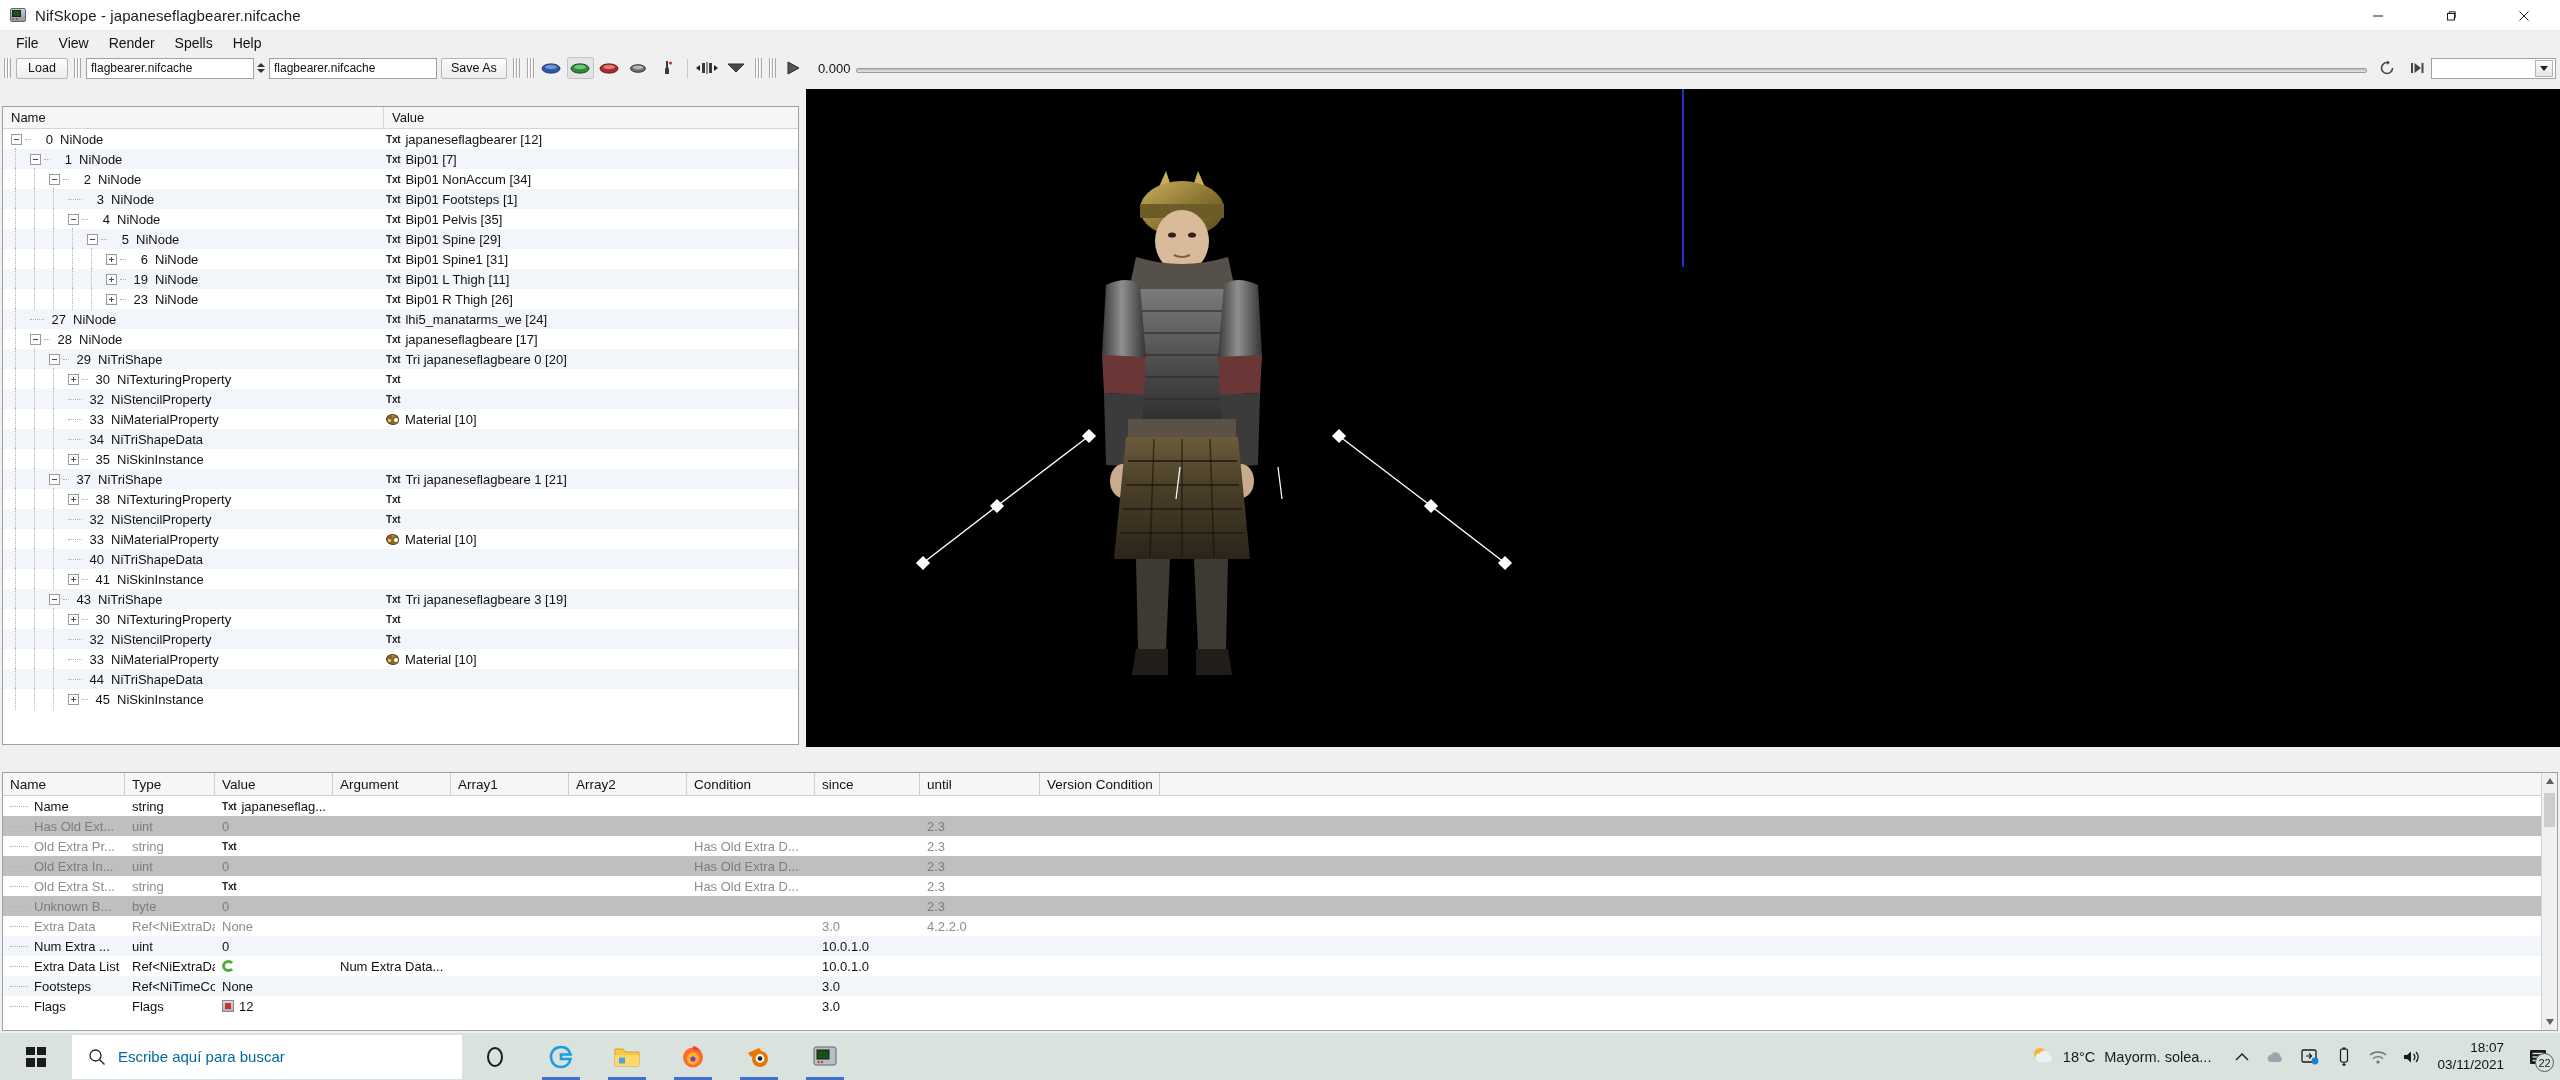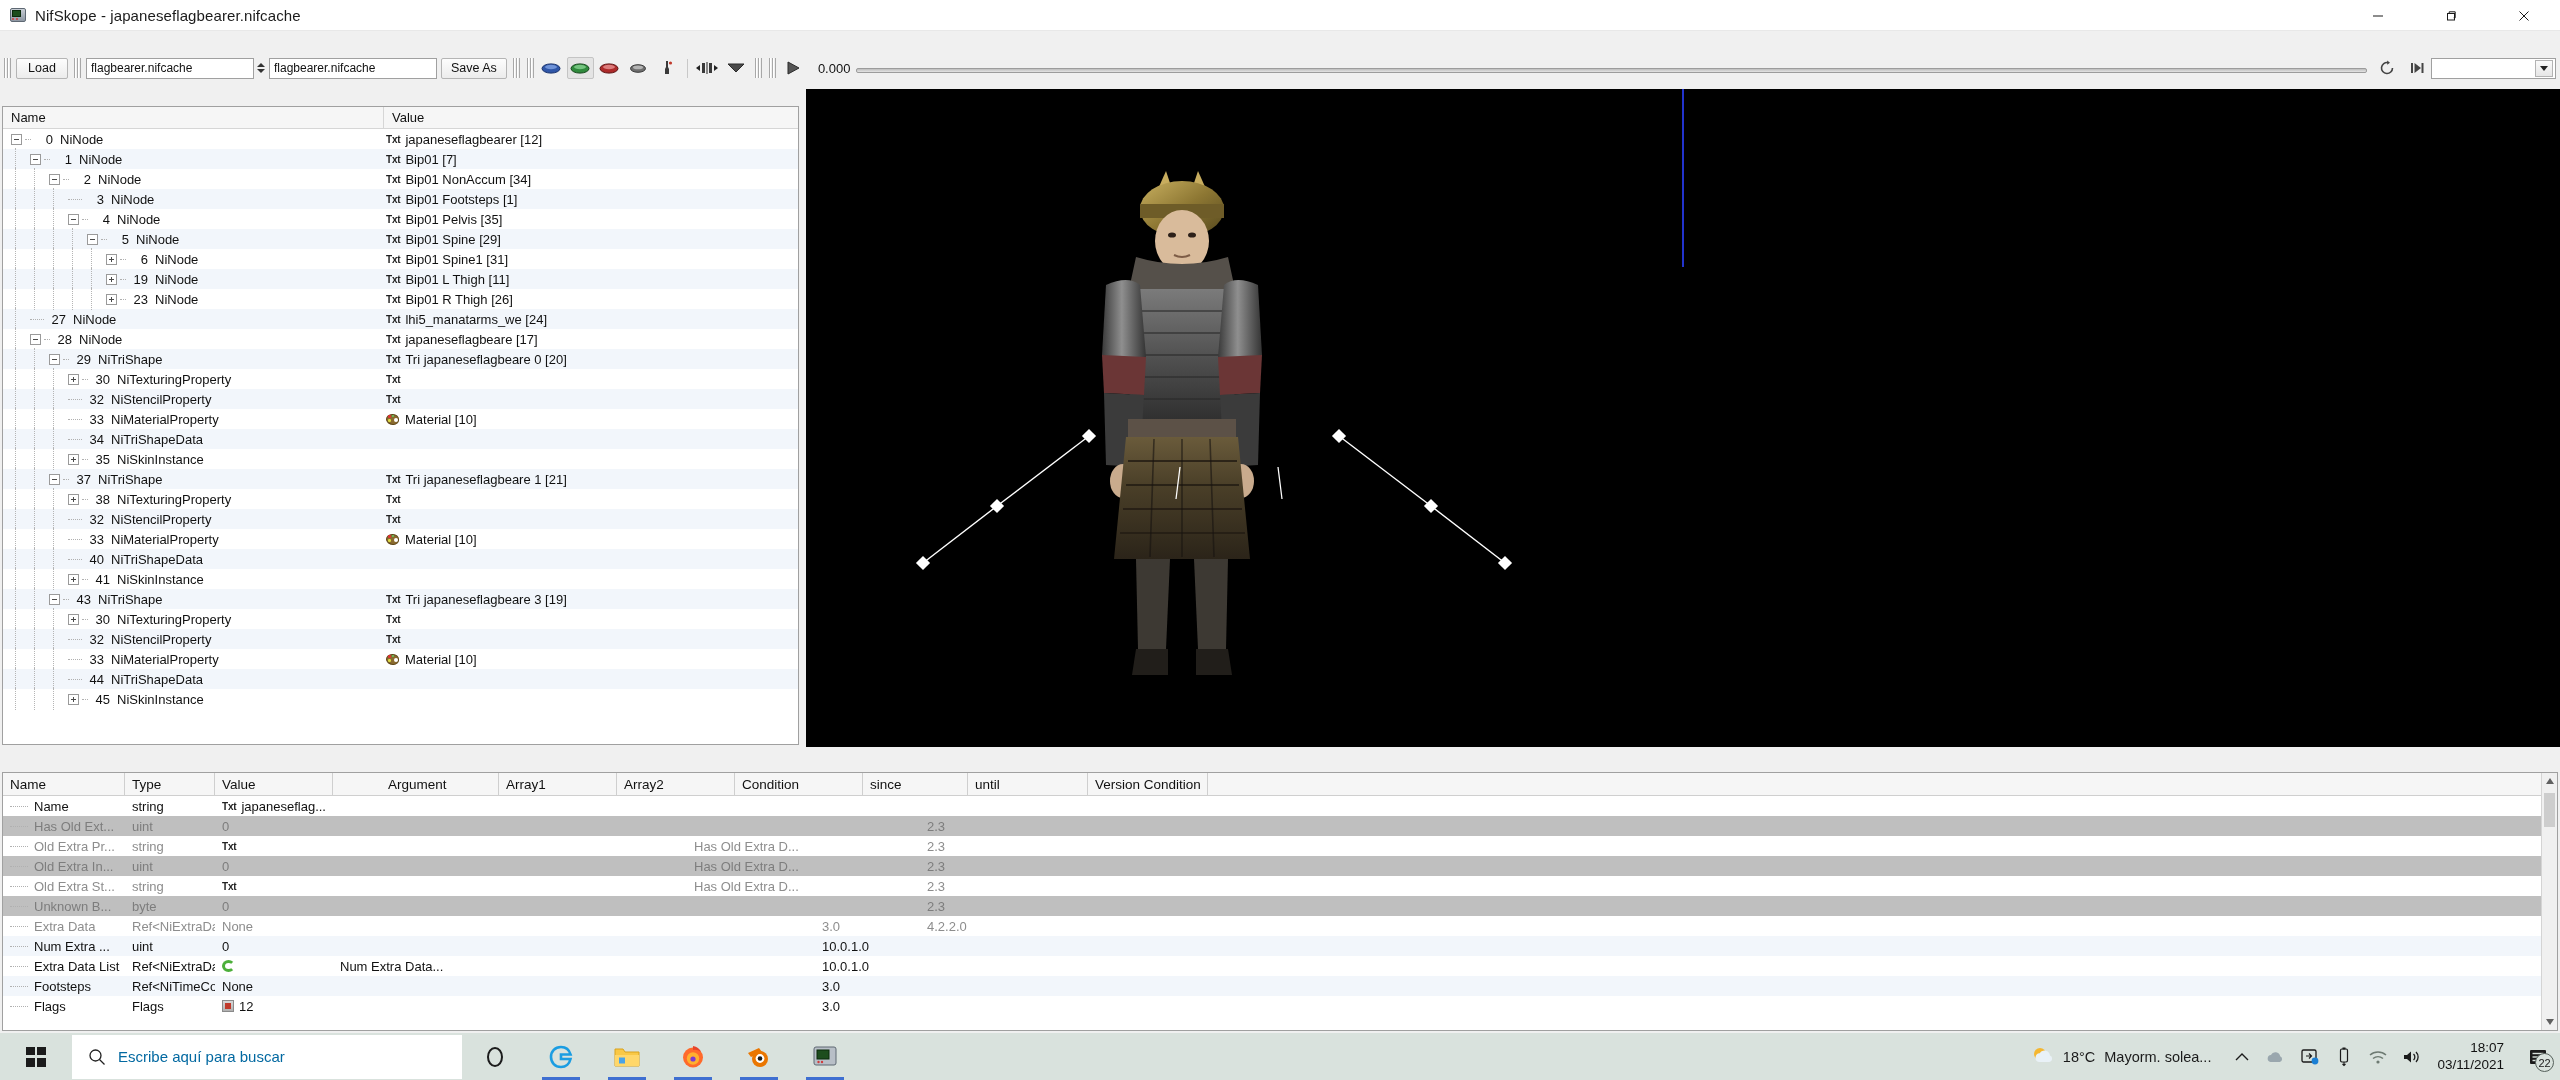--- a/index.html
+++ b/index.html
@@ -181,20 +181,27 @@
       </div>
       <div class="wc close">
         <svg width="12" height="12" viewBox="0 0 12 12">
             <line x1="1.5" y1="1.5" x2="10.5" y2="10.5" stroke="#1b1b1b" stroke-width="1"></line>
             <line x1="10.5" y1="1.5" x2="1.5" y2="10.5" stroke="#1b1b1b" stroke-width="1"></line>
           </svg>
       </div>
     </div>
   </div>
 
+  <div class="menubar" id="menubar">
+      <div class="menuitem">File</div>
+      <div class="menuitem">View</div>
+      <div class="menuitem">Render</div>
+      <div class="menuitem">Spells</div>
+      <div class="menuitem">Help</div>
+    </div>
 
   <div class="toolbar">
     <div class="grip"></div>
     <div class="tbtn">Load</div>
     <div class="grip"></div>
     <div class="combo">flagbearer.nifcache</div>
     <div class="spinner">
         <i class="up"></i>
         <i class="dn"></i>
       </div>
@@ -850,21 +857,21 @@
       </g>
     </svg>
   </div>
 
   <div class="blockdetails">
     <div class="det-wrap">
       <div class="dhdr" id="det-header">
           <div class="cell" style="width: 122px;">Name</div>
           <div class="cell" style="width: 90px;">Type</div>
           <div class="cell" style="width: 118px;">Value</div>
-          <div class="cell" style="width: 118px; margin-left: 48px;">Argument</div>
+          <div class="cell" style="width: 118px;">Argument</div>
           <div class="cell" style="width: 118px;">Array1</div>
           <div class="cell" style="width: 118px;">Array2</div>
           <div class="cell" style="width: 128px;">Condition</div>
           <div class="cell" style="width: 105px;">since</div>
           <div class="cell" style="width: 120px;">until</div>
           <div class="cell" style="width: 120px; border-right: 1px solid rgb(207, 207, 207); text-align: right;">Version Condition</div>
         </div>
       <div id="det-rows">
           <div class="drow ">
             <div class="dcell" style="width: 122px;">

